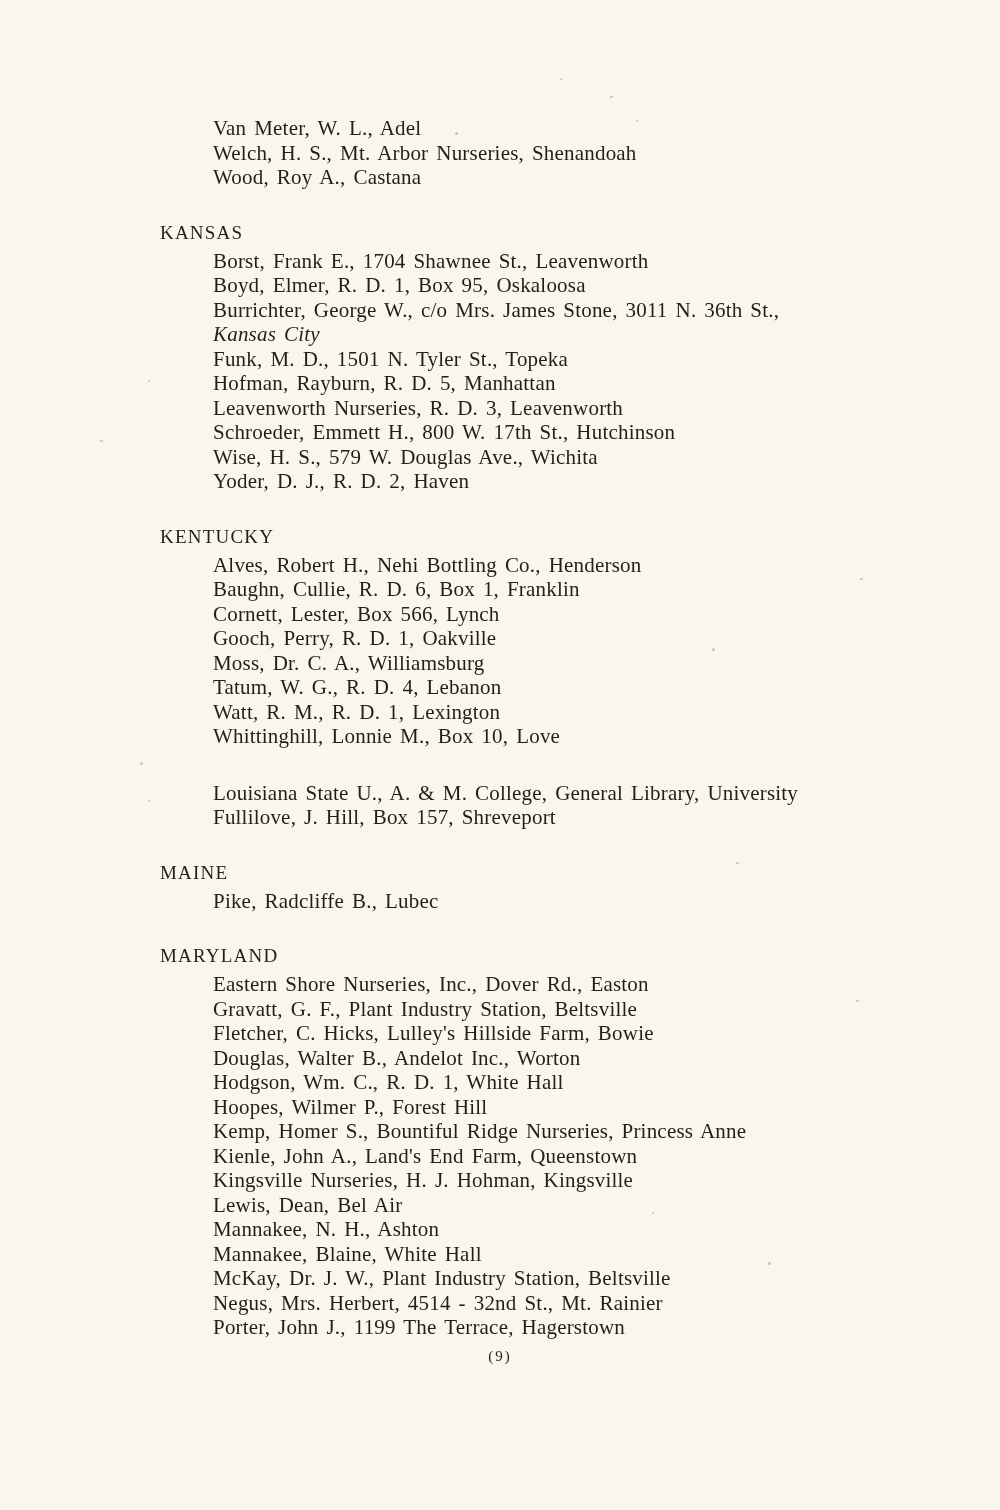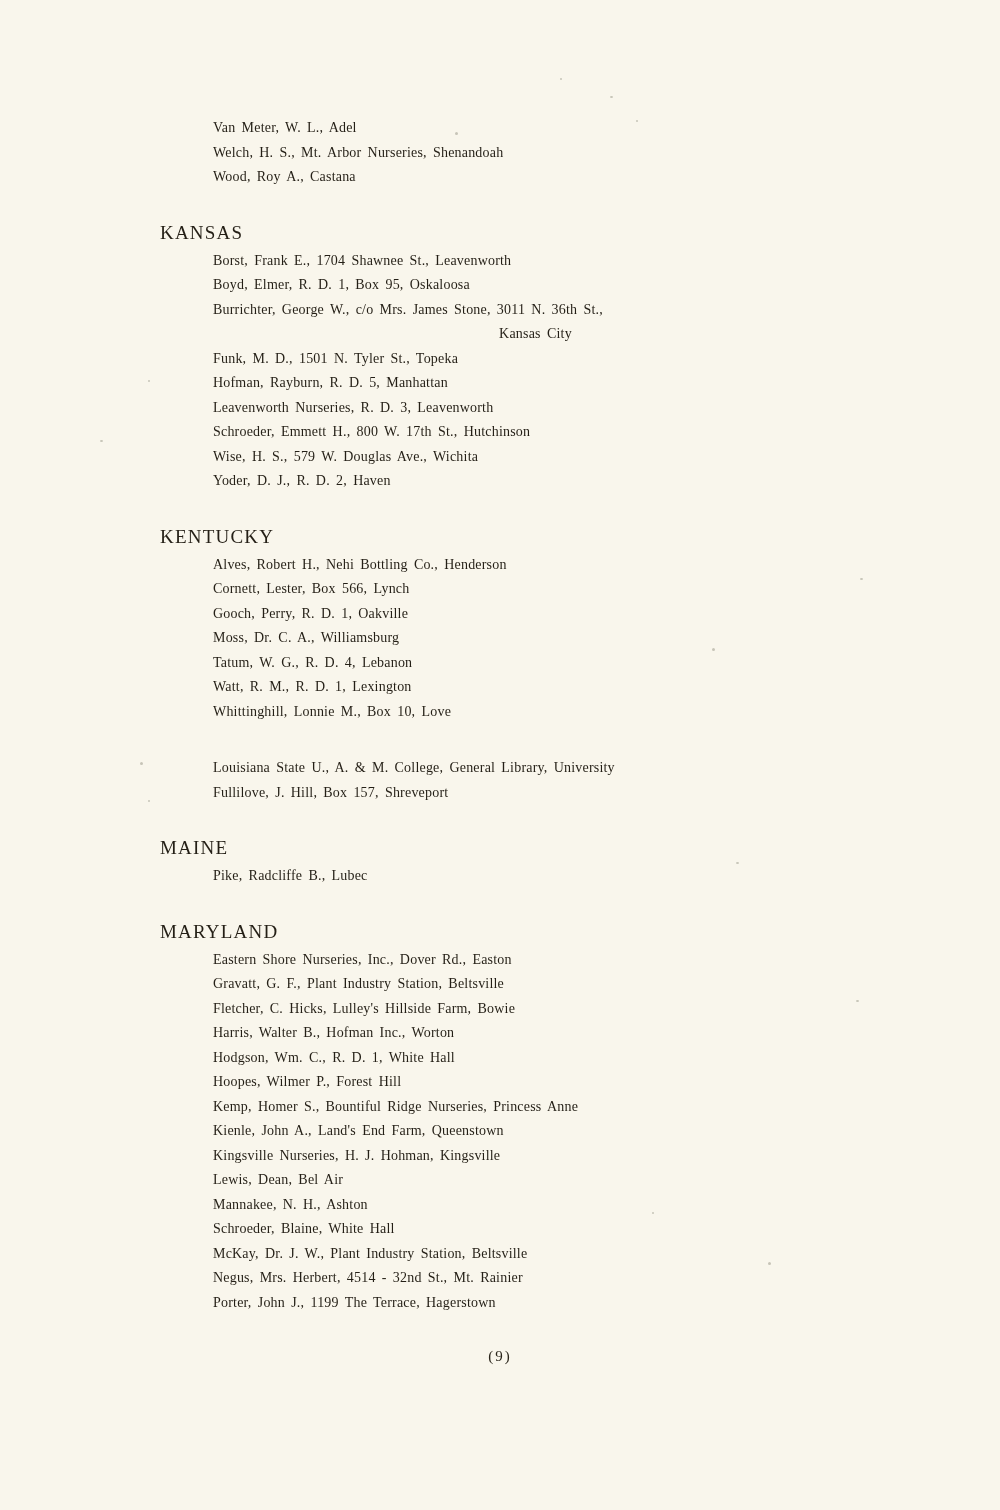--- a/index.html
+++ b/index.html
@@ -23,27 +23,27 @@
     font-size: 19px;
     letter-spacing: 1.2px;
     margin-bottom: 5px;
     word-spacing: 2px;
   }
   .entries {
     padding-left: 53px;
     width: 645px;
   }
   .entry {
-    font-size: 14px;
+    font-size: 21px;
     line-height: 24.5px;
     word-spacing: 2.5px;
     letter-spacing: 0.2px;
     white-space: nowrap;
   }
-  .continuation { text-align: center; }
+  .continuation { text-align: left; font-style: italic; }
   .page-number {
     position: absolute;
     top: 1348px;
     left: 0;
     width: 1000px;
     text-align: center;
     font-size: 15px;
     letter-spacing: 2px;
     color: #2a251b;
   }
@@ -93,20 +93,21 @@
         <div class="entry">Leavenworth Nurseries, R. D. 3, Leavenworth</div>
         <div class="entry">Schroeder, Emmett H., 800 W. 17th St., Hutchinson</div>
         <div class="entry">Wise, H. S., 579 W. Douglas Ave., Wichita</div>
         <div class="entry">Yoder, D. J., R. D. 2, Haven</div>
       </div>
     </div>
     <div class="section">
       <div class="heading">KENTUCKY</div>
       <div class="entries">
         <div class="entry">Alves, Robert H., Nehi Bottling Co., Henderson</div>
+        <div class="entry">Baughn, Cullie, R. D. 6, Box 1, Franklin</div>
         <div class="entry">Cornett, Lester, Box 566, Lynch</div>
         <div class="entry">Gooch, Perry, R. D. 1, Oakville</div>
         <div class="entry">Moss, Dr. C. A., Williamsburg</div>
         <div class="entry">Tatum, W. G., R. D. 4, Lebanon</div>
         <div class="entry">Watt, R. M., R. D. 1, Lexington</div>
         <div class="entry">Whittinghill, Lonnie M., Box 10, Love</div>
       </div>
     </div>
     <div class="section">
       <div class="entries">
@@ -119,29 +120,29 @@
       <div class="entries">
         <div class="entry">Pike, Radcliffe B., Lubec</div>
       </div>
     </div>
     <div class="section">
       <div class="heading">MARYLAND</div>
       <div class="entries">
         <div class="entry">Eastern Shore Nurseries, Inc., Dover Rd., Easton</div>
         <div class="entry">Gravatt, G. F., Plant Industry Station, Beltsville</div>
         <div class="entry">Fletcher, C. Hicks, Lulley's Hillside Farm, Bowie</div>
-        <div class="entry">Harris, Walter B., Hofman Inc., Worton</div>
+        <div class="entry">Douglas, Walter B., Andelot Inc., Worton</div>
         <div class="entry">Hodgson, Wm. C., R. D. 1, White Hall</div>
         <div class="entry">Hoopes, Wilmer P., Forest Hill</div>
         <div class="entry">Kemp, Homer S., Bountiful Ridge Nurseries, Princess Anne</div>
         <div class="entry">Kienle, John A., Land's End Farm, Queenstown</div>
         <div class="entry">Kingsville Nurseries, H. J. Hohman, Kingsville</div>
         <div class="entry">Lewis, Dean, Bel Air</div>
         <div class="entry">Mannakee, N. H., Ashton</div>
-        <div class="entry">Schroeder, Blaine, White Hall</div>
+        <div class="entry">Mannakee, Blaine, White Hall</div>
         <div class="entry">McKay, Dr. J. W., Plant Industry Station, Beltsville</div>
         <div class="entry">Negus, Mrs. Herbert, 4514 - 32nd St., Mt. Rainier</div>
         <div class="entry">Porter, John J., 1199 The Terrace, Hagerstown</div>
       </div>
     </div>
   </div>
 
 <div class="page-number">(9)</div>
 
 </body></html>

